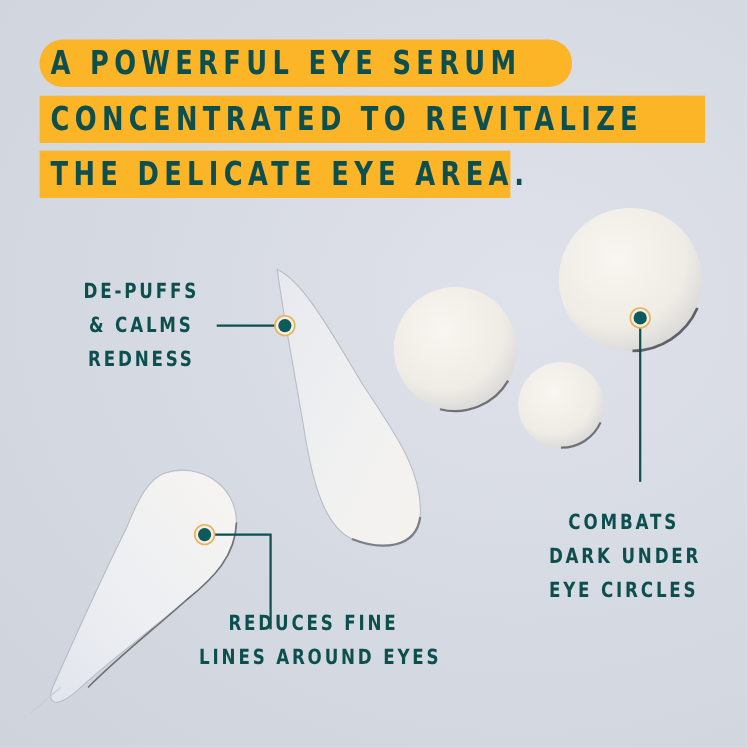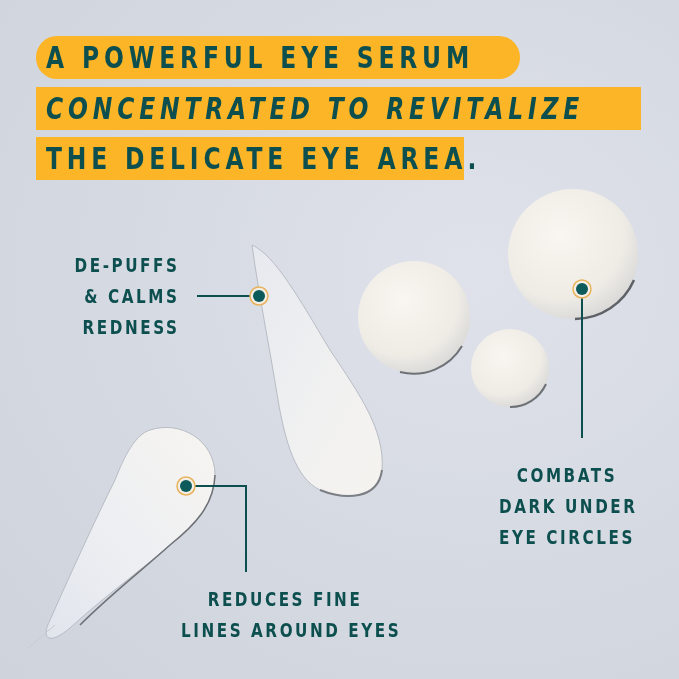--- a/index.html
+++ b/index.html
@@ -11,36 +11,36 @@
     .headline { position: absolute; left: 36px; top: 36px; }
     .hl-line {
       display: block; position: absolute; left: 0; height: 43px;
       background: #fbb526; color: #0d4f4f;
       font-family: "DejaVu Sans", sans-serif; font-weight: bold;
       font-size: 30px; line-height: 43px; letter-spacing: 6.2px;
       padding-left: 10px; white-space: nowrap; box-sizing: border-box;
       transform-origin: left center;
     }
     .hl-1 { top: 0; width: 484px; border-radius: 21px; }
-    .hl-2 { top: 51px; width: 605px; font-style: italic; }
+    .hl-2 { top: 51px; width: 605px; }
     .hl-3 { top: 101px; width: 428px; }
     .hl-line span { display: inline-block; transform: scaleX(0.78); transform-origin: left center; }
 
     svg.art { position: absolute; left: 0; top: 0; }
 
     .callout {
       position: absolute; color: #0d4f4f; font-weight: bold;
       font-family: "DejaVu Sans", sans-serif;
       font-size: 19px; line-height: 31px; letter-spacing: 3.2px;
       text-align: center; white-space: nowrap;
     }
     .callout span.l { display: block; transform: scaleX(0.8); transform-origin: center; }
-    .c-depuffs { left: 40px; top: 250px; width: 155px; text-align: right; }
+    .c-depuffs { left: 51px; top: 250px; width: 155px; }
     .c-combats { left: 482px; top: 460px; width: 170px; }
-    .c-reduces { left: 155px; top: 584px; width: 260px; }
+    .c-reduces { left: 155px; top: 552px; width: 260px; }
   </style>
 </head>
 <body>
 
 <div class="headline">
   <div class="hl-line hl-1"><span>A POWERFUL EYE SERUM</span></div>
   <div class="hl-line hl-2"><span>CONCENTRATED TO REVITALIZE</span></div>
   <div class="hl-line hl-3"><span>THE DELICATE EYE AREA.</span></div>
 </div>
 

